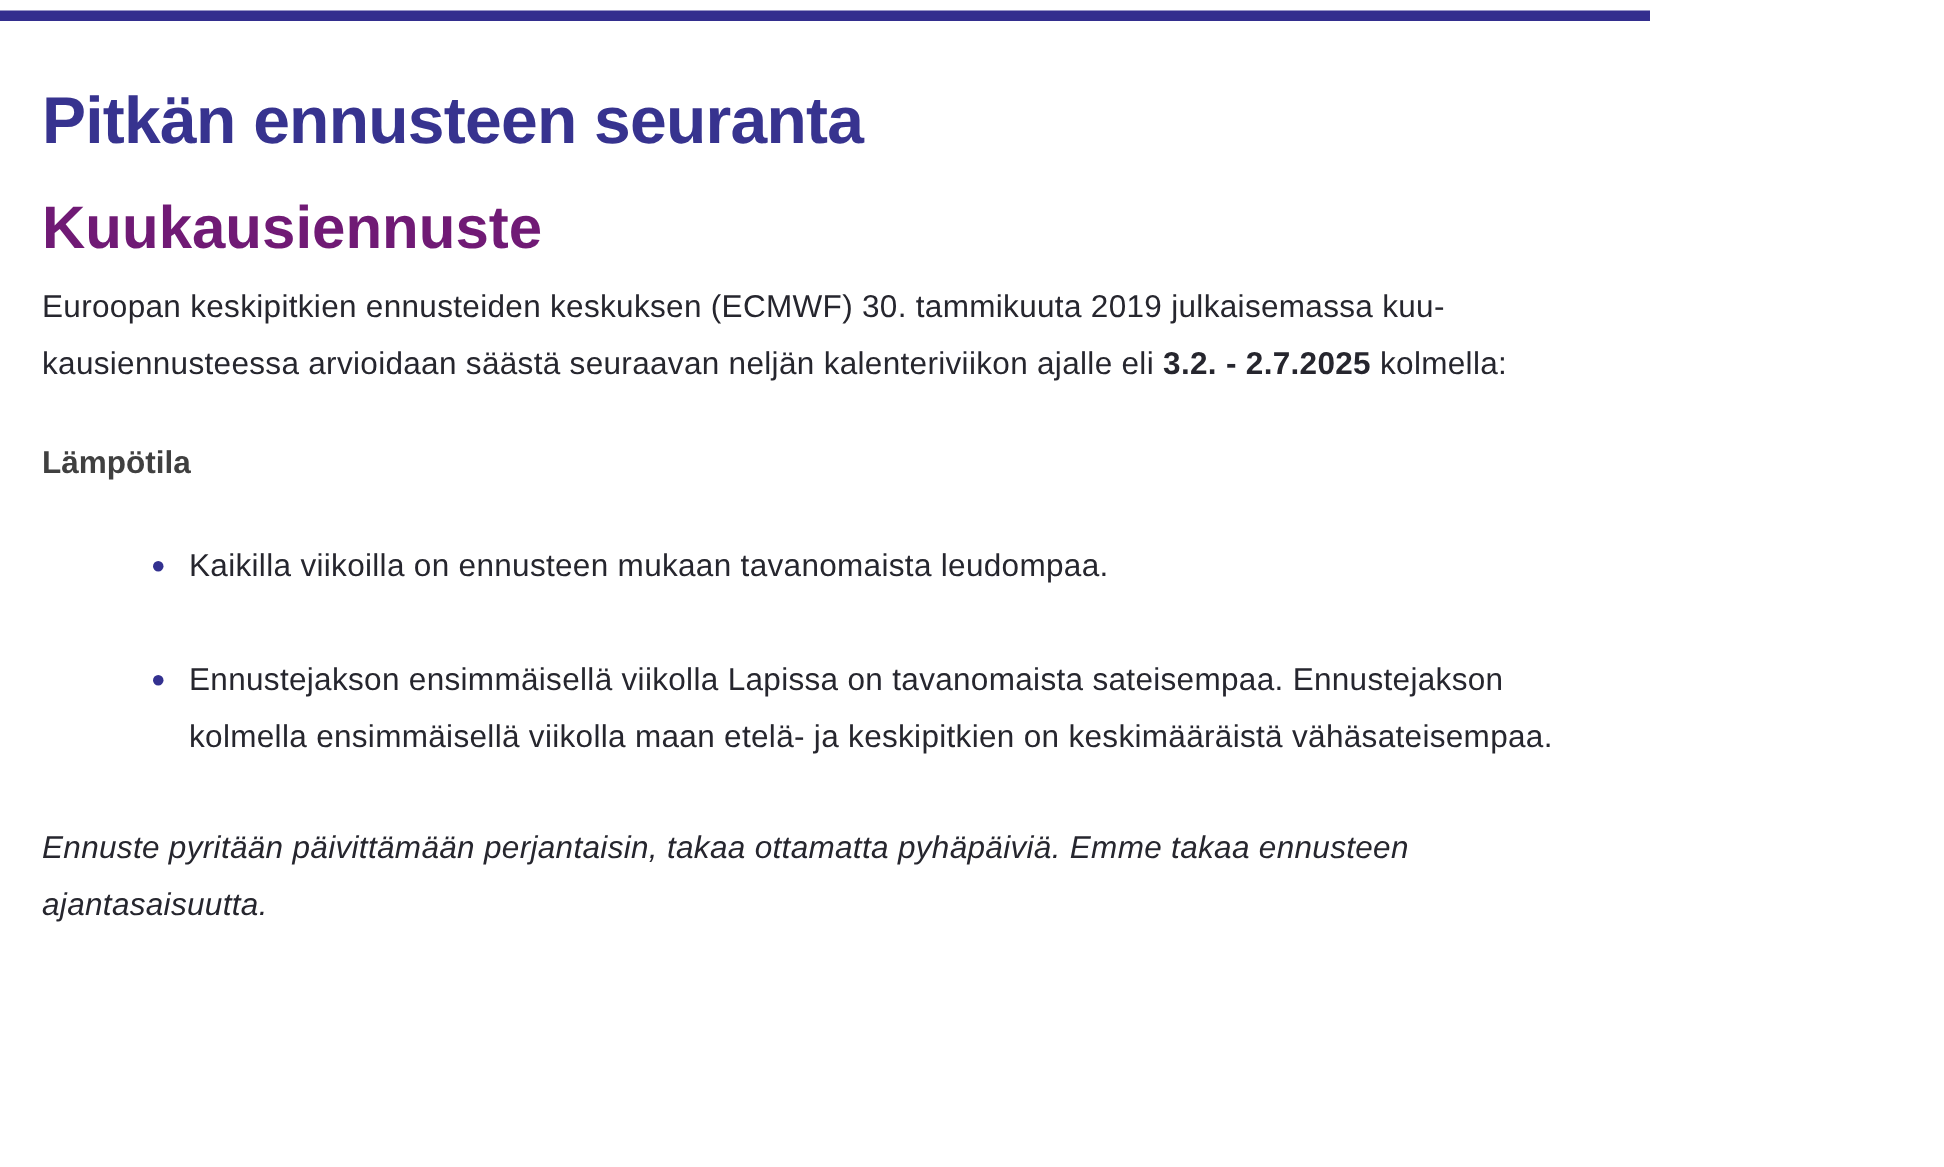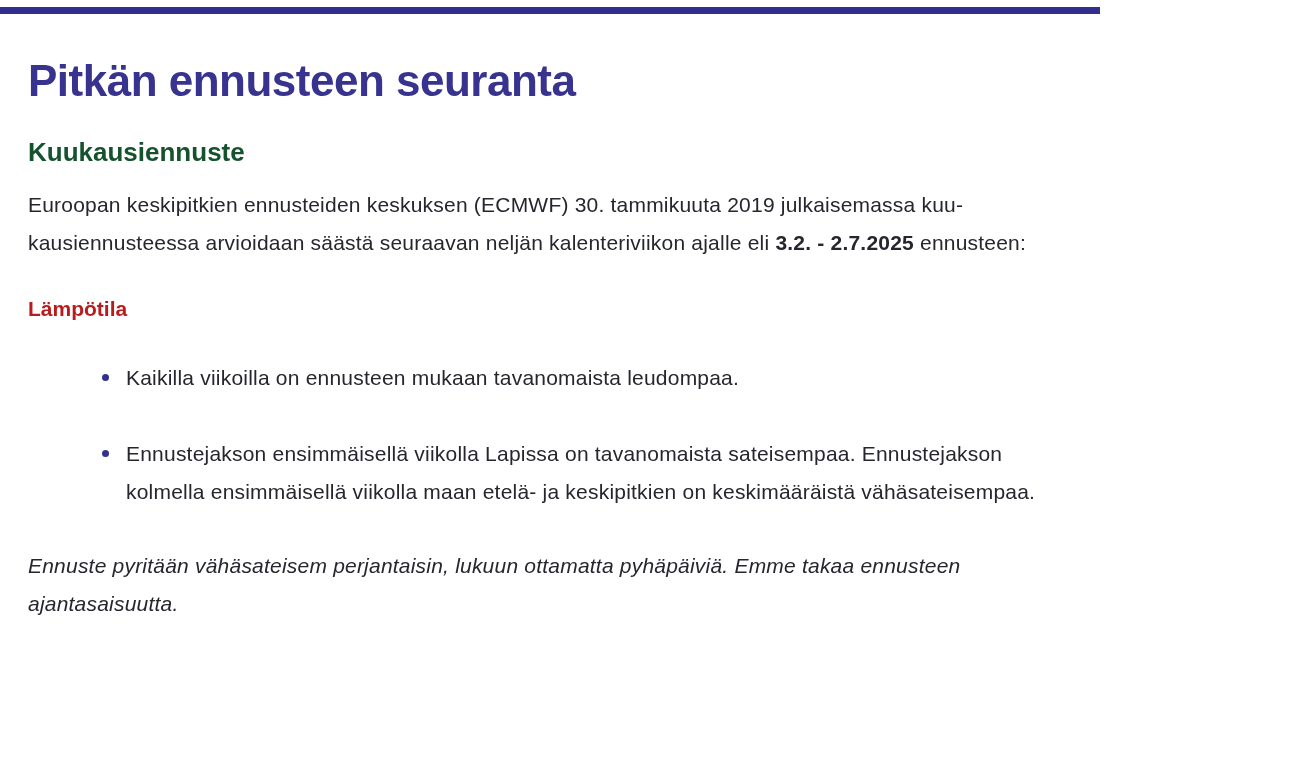--- a/index.html
+++ b/index.html
@@ -28,43 +28,43 @@
   }
   h1.page-title {
     font-size: 44px;
     line-height: 50px;
     font-weight: 800;
     letter-spacing: -0.5px;
     color: #37338f;
     margin: 42px 0 0 0;
   }
   h2.subtitle {
-    font-size: 26px;
+    font-size: 40px;
     line-height: 32px;
     font-weight: 700;
-    color: #14532d;
+    color: #701a75;
     margin: 30px 0 0 0;
   }
   p.body-text {
     font-size: 21px;
     line-height: 38px;
     letter-spacing: 0.01em;
     margin: 18px 0 0 0;
     max-width: 1120px;
     hyphens: manual;
   }
   p.body-text .bold {
     font-weight: 700;
     color: #26262e;
   }
   h3.section-heading {
     font-size: 21px;
     line-height: 25px;
     font-weight: 700;
-    color: #b91c1c;
+    color: #404040;
     margin: 34px 0 0 0;
   }
   ul.bullet-list {
     list-style: none;
     margin: 38px 0 0 0;
     padding: 0 0 0 66px;
   }
   ul.bullet-list li {
     position: relative;
     font-size: 21px;
@@ -99,33 +99,33 @@
 <div class="page">
 
   <div class="top-bar"></div>
 
   <div class="content">
 
     <h1 class="page-title">Pitkän ennusteen seuranta</h1>
 
     <h2 class="subtitle">Kuukausiennuste</h2>
 
-    <p class="body-text"><span>Euroopan keskipitkien ennusteiden keskuksen (ECMWF) 30. tammikuuta 2019 julkaisemassa kuu­kausiennusteessa arvioidaan säästä seuraavan neljän kalenteriviikon ajalle eli </span><span class="bold">3.2. - 2.7.2025</span><span> ennusteen:</span></p>
+    <p class="body-text"><span>Euroopan keskipitkien ennusteiden keskuksen (ECMWF) 30. tammikuuta 2019 julkaisemassa kuu­kausiennusteessa arvioidaan säästä seuraavan neljän kalenteriviikon ajalle eli </span><span class="bold">3.2. - 2.7.2025</span><span> kolmella:</span></p>
 
     <h3 class="section-heading">Lämpötila</h3>
 
     <ul class="bullet-list">
       <li>
         <span class="dot"></span><span>Kaikilla viikoilla on ennusteen mukaan tavanomaista leudompaa.</span>
       </li>
     </ul>
 
 
     <ul class="bullet-list">
       <li>
         <span class="dot"></span><span>Ennustejakson ensimmäisellä viikolla Lapissa on tavanomaista sateisempaa. Ennustejakson kolmella ensimmäisellä viikolla maan etelä- ja keskipitkien on keskimääräistä vähäsateisem­paa.</span>
       </li>
     </ul>
 
-    <p class="disclaimer">Ennuste pyritään vähäsateisem perjantaisin, lukuun ottamatta pyhäpäiviä. Emme takaa ennusteen ajantasaisuutta.</p>
+    <p class="disclaimer">Ennuste pyritään päivittämään perjantaisin, takaa ottamatta pyhäpäiviä. Emme takaa ennusteen ajantasaisuutta.</p>
 
   </div>
 </div>
 
 </body></html>

